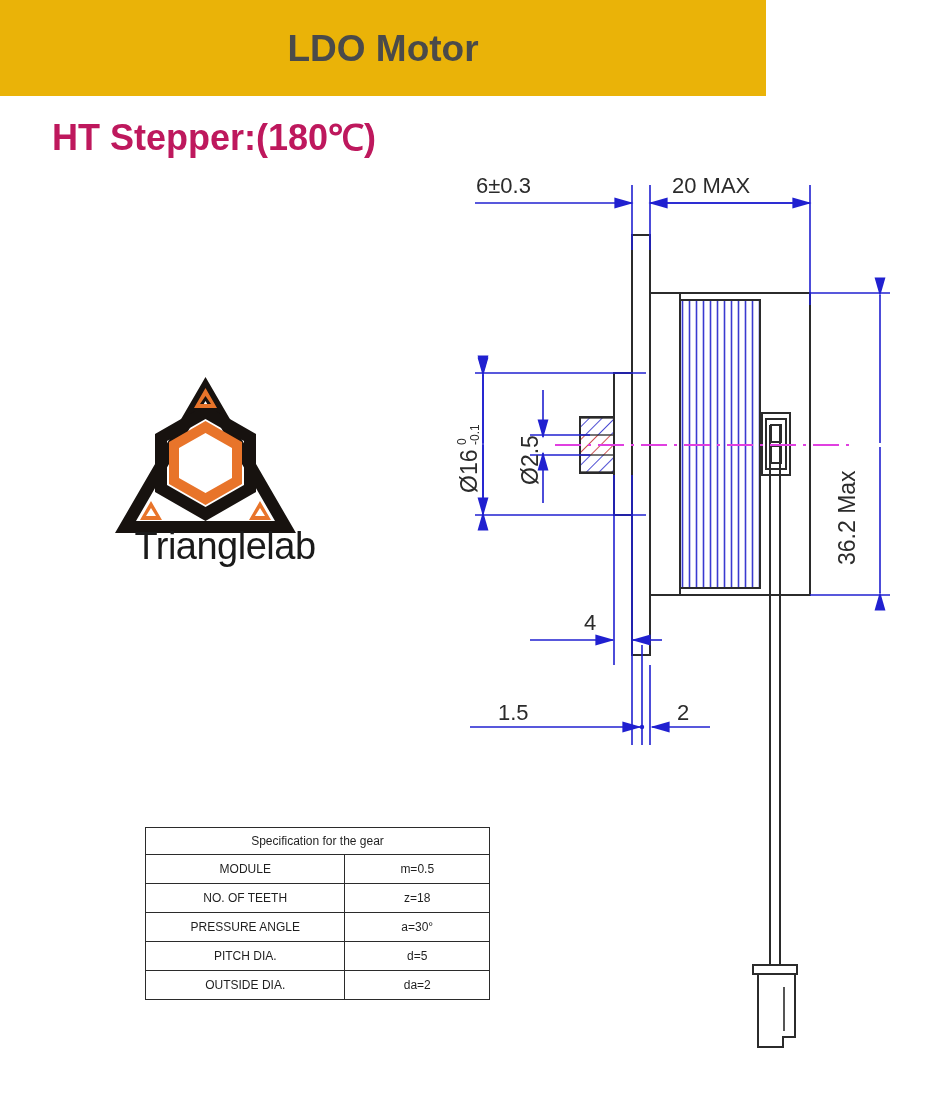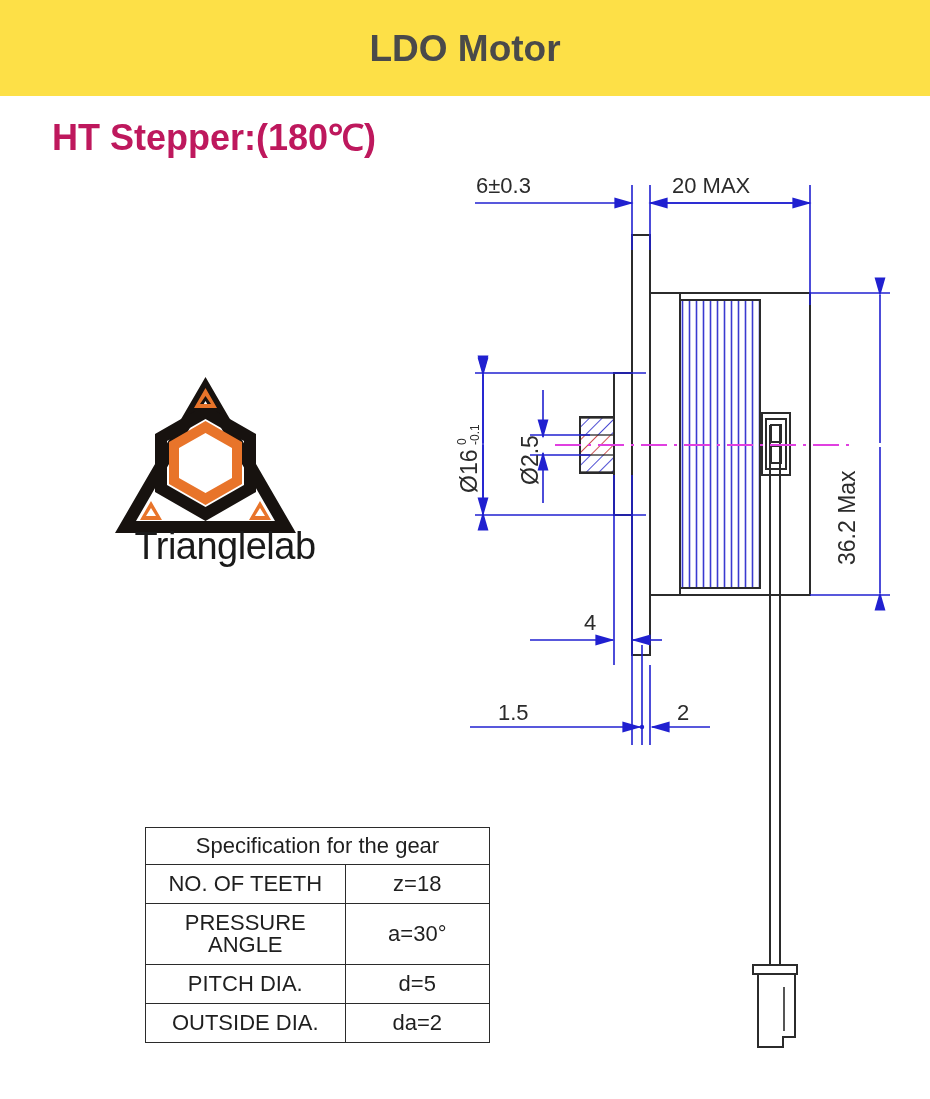--- a/index.html
+++ b/index.html
@@ -12,22 +12,22 @@
     position: relative;
     width: 930px;
     height: 1099px;
     background: #ffffff;
     overflow: hidden;
   }
   
   #header-banner {
     position: absolute;
     left: 0; top: 0;
-    width: 930px; height: 96px;
-    background: #fde047;
+    width: 766px; height: 96px;
+    background: #eab308;
     display: flex;
     align-items: center;
     justify-content: center;
   }
   #header-title {
     font-size: 37px;
     font-weight: bold;
     color: #4A4A4A;
     letter-spacing: 0px;
     line-height: 1;
@@ -71,21 +71,21 @@
   
   #spec-table {
     position: absolute;
     left: 145px; top: 827px;
     width: 345px;
     border-collapse: collapse;
     background: #ffffff;
   }
   #spec-table td {
     border: 1.5px solid #2b2b2b;
-    font-size: 22px;
+    font-size: 12px;
     color: #1f1f1f;
     text-align: center;
     padding: 8px 4px;
     font-weight: 400;
     line-height: 1;
   }
   #spec-table td.title-cell { padding: 7px 4px; }
   #spec-table td.label-cell { width: 200px; }
   #spec-table td.value-cell { width: 145px; }
 </style>
@@ -271,20 +271,24 @@
 
     </g>
   </svg>
 
   <table id="spec-table">
     <tbody>
       <tr>
         <td class="title-cell" colspan="2">Specification for the gear</td>
       </tr>
       <tr>
+        <td class="label-cell">MODULE</td>
+        <td class="value-cell">m=0.5</td>
+      </tr>
+      <tr>
         <td class="label-cell">NO.  OF TEETH</td>
         <td class="value-cell">z=18</td>
       </tr>
       <tr>
         <td class="label-cell">PRESSURE ANGLE</td>
         <td class="value-cell">a=30°</td>
       </tr>
       <tr>
         <td class="label-cell">PITCH DIA.</td>
         <td class="value-cell">d=5</td>

